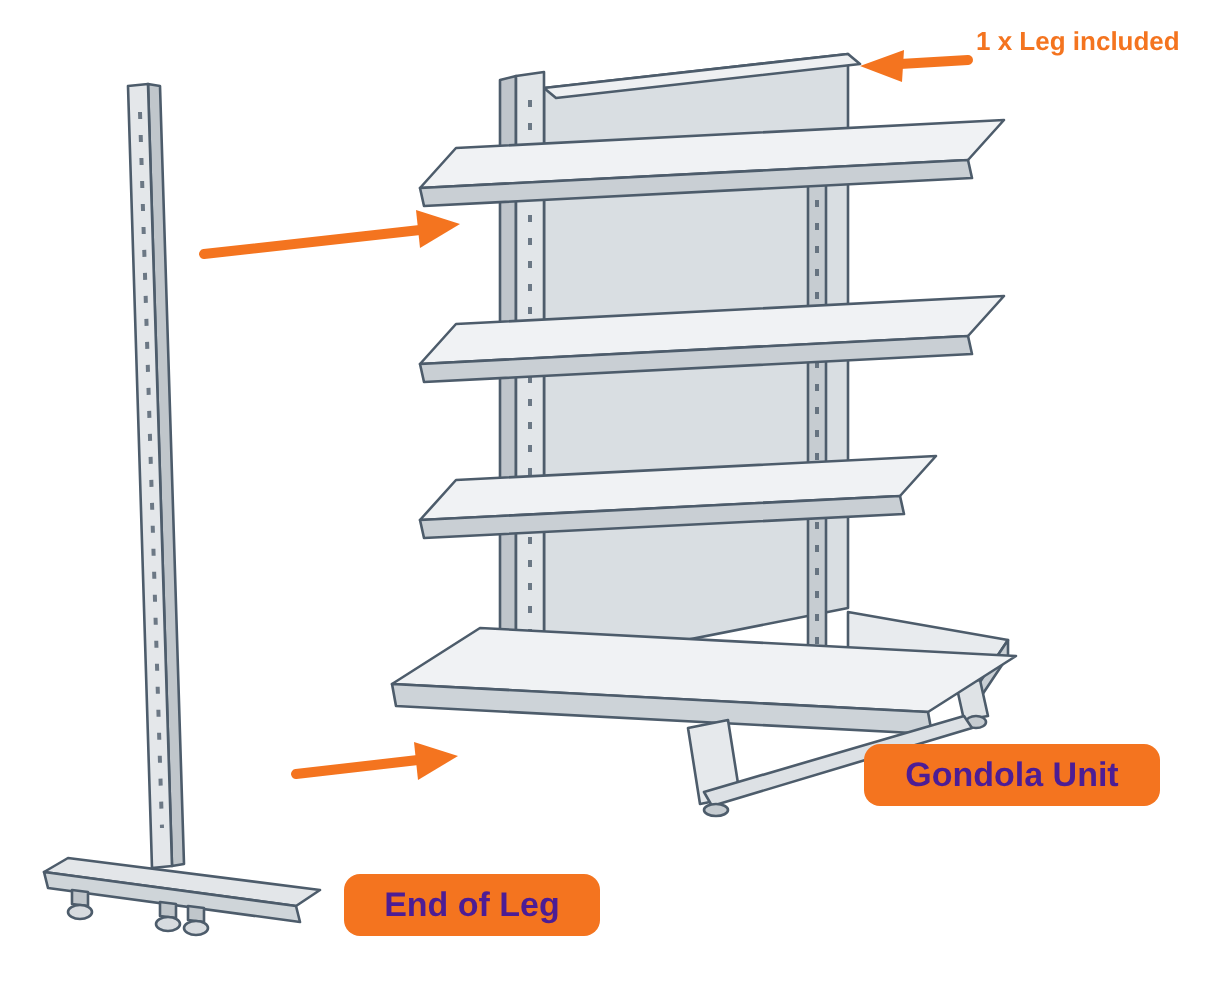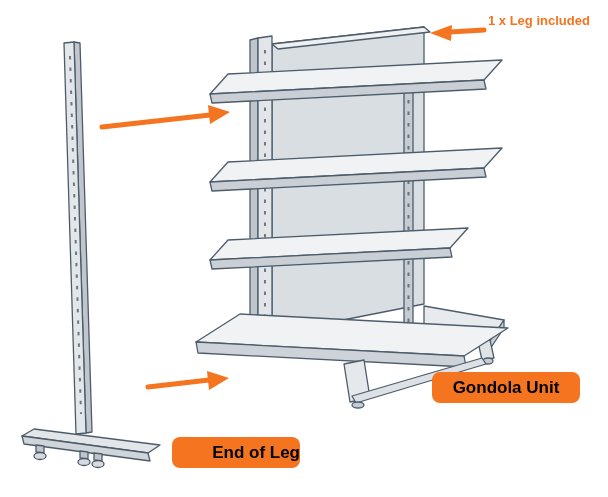--- a/index.html
+++ b/index.html
@@ -18,25 +18,25 @@
   .illustration{position:absolute;left:0;top:0;}
   .draw{stroke:var(--outline);stroke-width:1.3;stroke-linejoin:round;}
   .slots{stroke:var(--outline);stroke-width:2;stroke-dasharray:3.5 8;opacity:.8;fill:none;}
   .arrow-line{stroke:var(--accent);stroke-width:5;stroke-linecap:round;}
   .arrow-head{fill:var(--accent);stroke:none;}
   .note{
     position:absolute;left:488px;top:13px;width:112px;
     color:var(--accent);font-size:13px;font-weight:bold;line-height:16px;
   }
   .badge{
-    position:absolute;background:var(--accent);color:#000000;
+    position:absolute;background:var(--accent);color:#4c1d95;
     font-weight:bold;font-size:17px;text-align:center;
     border-radius:8px;height:31px;line-height:31px;
   }
-  .badge.end-of-leg{left:172px;top:437px;width:128px;text-align:right;}
+  .badge.end-of-leg{left:172px;top:437px;width:128px;}
   .badge.gondola{left:432px;top:372px;width:148px;}
 </style>
 </head>
 <body>
 
 <div class="stage">
 
   <svg class="illustration" width="608" height="497" viewBox="0 0 608 497">
 
     <g>

